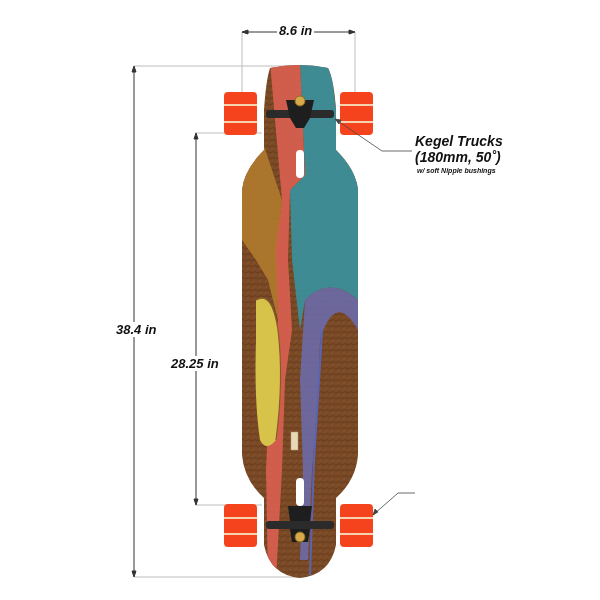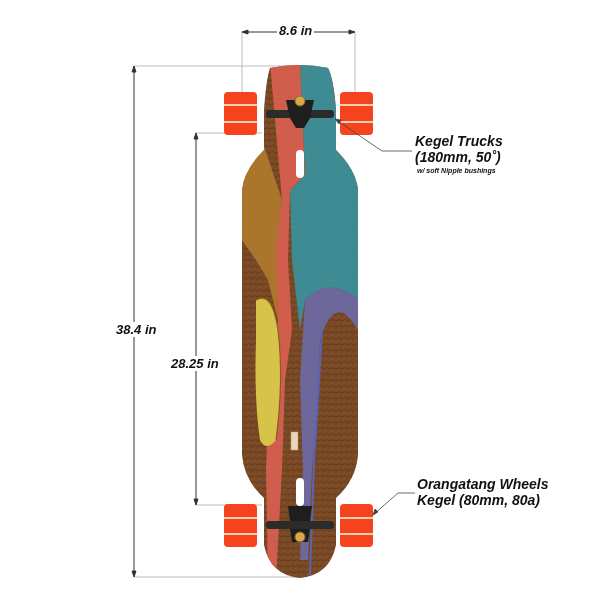--- a/index.html
+++ b/index.html
@@ -125,15 +125,13 @@
   <div class="label dim" style="left:277px; top:23px;">8.6 in</div>
   <div class="label dim" style="left:114px; top:316px;margin-top:6px;">38.4 in</div>
   <div class="label dim" style="left:169px; top:356px;text-align:center;">28.25 in</div>
 
   
   <div class="label spec-title" style="left:415px; top:133px;">Kegel Trucks</div>
   <div class="label spec-title" style="left:415px; top:149px;text-align:right;">(180mm, 50˚)</div>
   <div class="label spec-sub" style="left:417px; top:166px;">w/ soft Nipple bushings</div>
 
   
-  <div class="label spec-title" style="left:417px; top:476px;">Orangatang Wheels</div>
-  <div class="label spec-title" style="left:417px; top:492px;">Kegel (80mm, 80a)</div>
 </div>
 
 </body></html>

